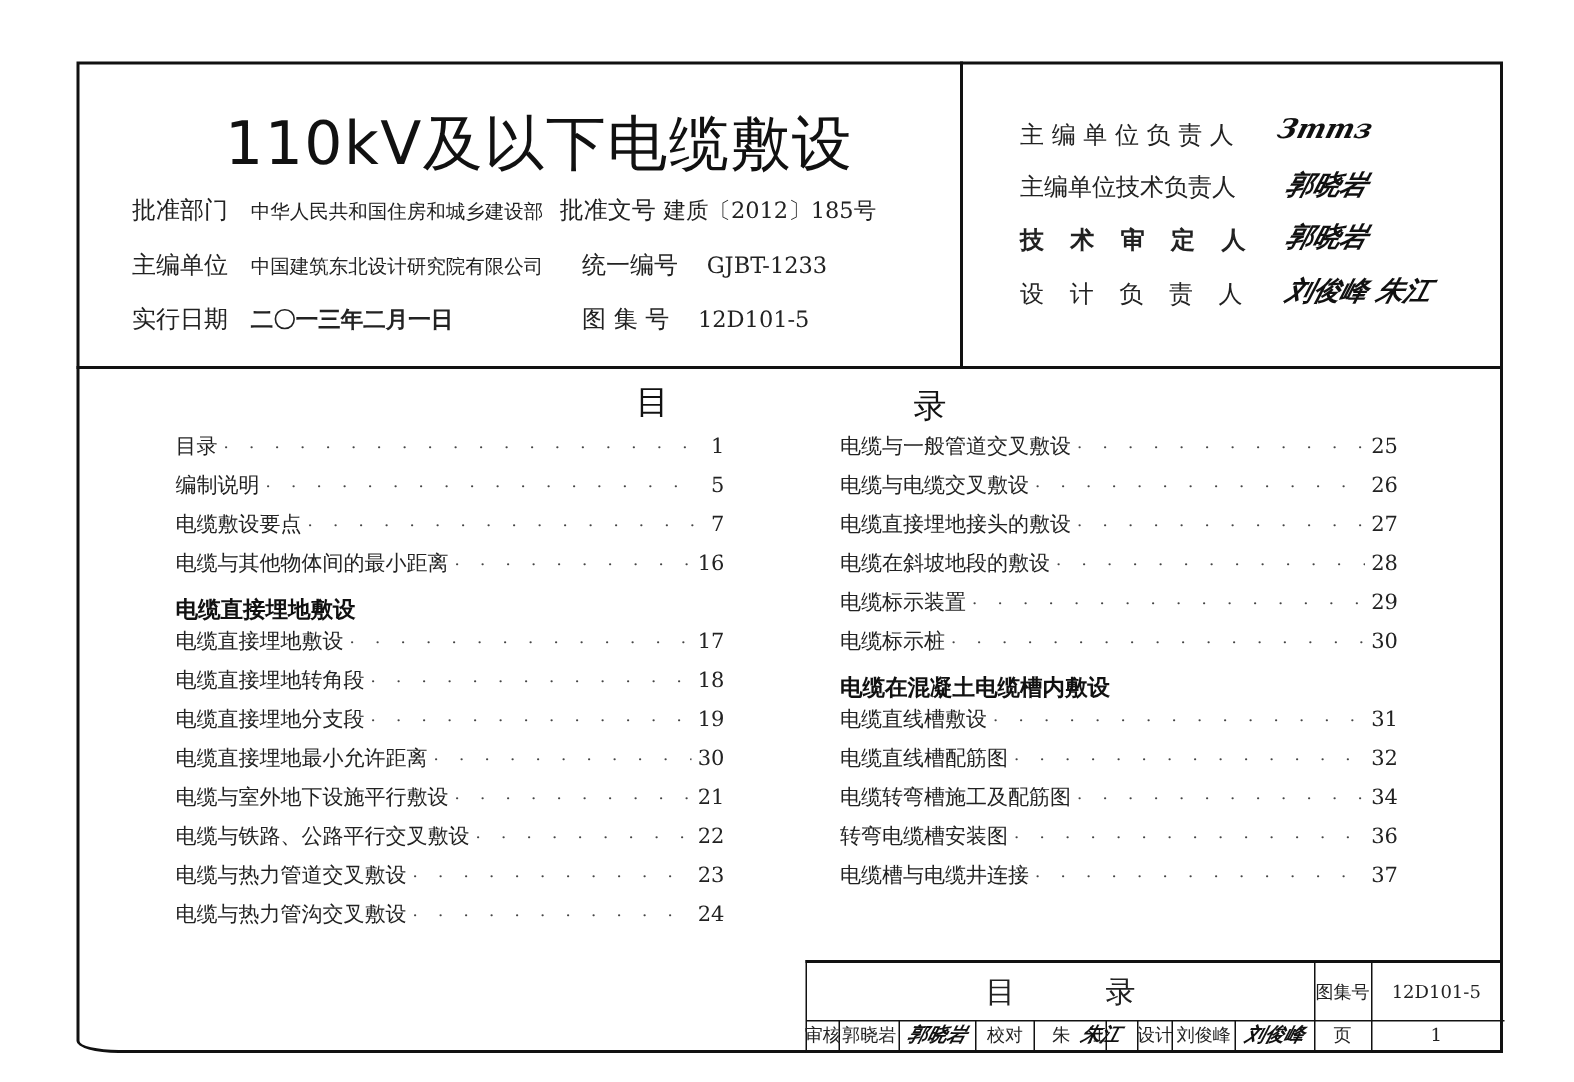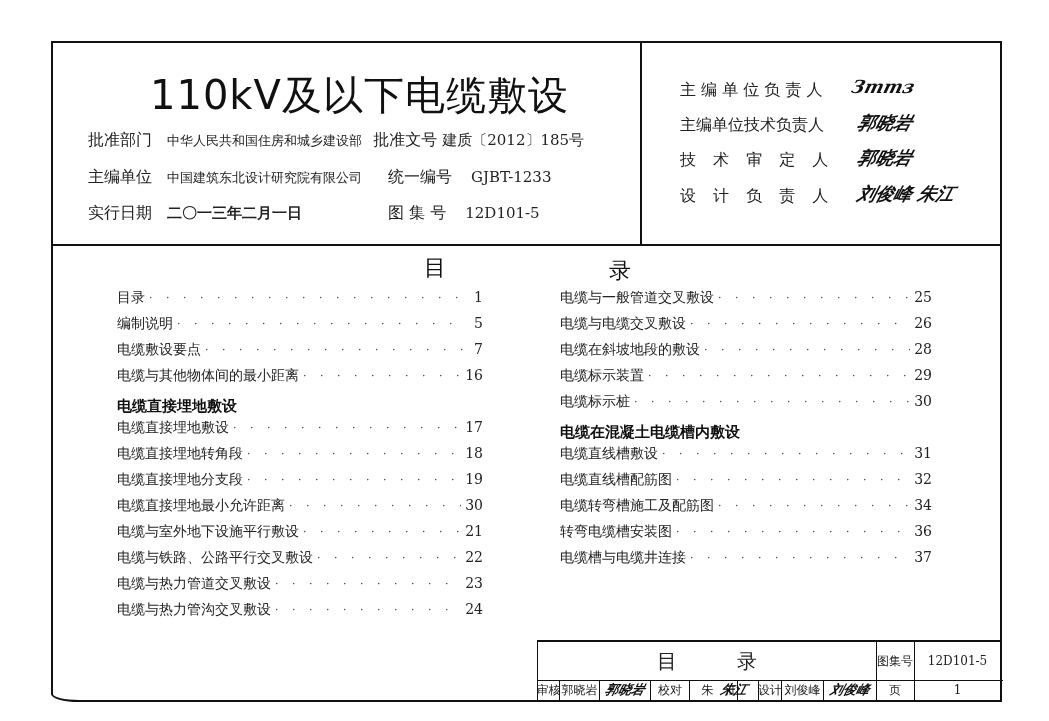--- a/index.html
+++ b/index.html
@@ -82,21 +82,21 @@
 </div>
 <div class="meta-row" style="left:388px; top:203px;">
   <span class="lbl">图 集 号</span>
   <span class="val" style="margin-left:14px;">12D101-5</span>
 </div>
 
 <div class="sig-label" style="top:80px;">主 编 单 位 负 责 人</div>
 <div class="sig" style="left:852px; top:76px;">Зmmз</div>
 <div class="sig-label" style="top:115px;">主编单位技术负责人</div>
 <div class="sig" style="left:858px; top:111px;">郭晓岩</div>
-<div class="sig-label" style="top:150px; letter-spacing:6px;">技  术  审  定  人</div>
+<div class="sig-label" style="top:150px; letter-spacing:6px;font-weight:bold;">技  术  审  定  人</div>
 <div class="sig" style="left:858px; top:146px;">郭晓岩</div>
 <div class="sig-label" style="top:186px; letter-spacing:6px;">设  计  负  责  人</div>
 <div class="sig" style="left:858px; top:182px;">刘俊峰  朱江</div>
 
 <div class="toc-heading" style="left:424px; top:253px;">目</div>
 <div class="toc-heading" style="left:609px; top:256px;">录</div>
 
 <div class="toc-col" style="left:117px; top:289px; width:366px;">
   <div class="toc-item">
       <span class="t">目录</span>
@@ -164,20 +164,25 @@
 <div class="toc-col" style="left:560px; top:289px; width:372px;">
   <div class="toc-item">
       <span class="t">电缆与一般管道交叉敷设</span>
       <span class="dots"></span>
       <span class="p">25</span>
     </div>
   <div class="toc-item">
       <span class="t">电缆与电缆交叉敷设</span>
       <span class="dots"></span>
       <span class="p">26</span>
+    </div>
+  <div class="toc-item">
+      <span class="t">电缆直接埋地接头的敷设</span>
+      <span class="dots"></span>
+      <span class="p">27</span>
     </div>
   <div class="toc-item">
       <span class="t">电缆在斜坡地段的敷设</span>
       <span class="dots"></span>
       <span class="p">28</span>
     </div>
   <div class="toc-item">
       <span class="t">电缆标示装置</span>
       <span class="dots"></span>
       <span class="p">29</span>

